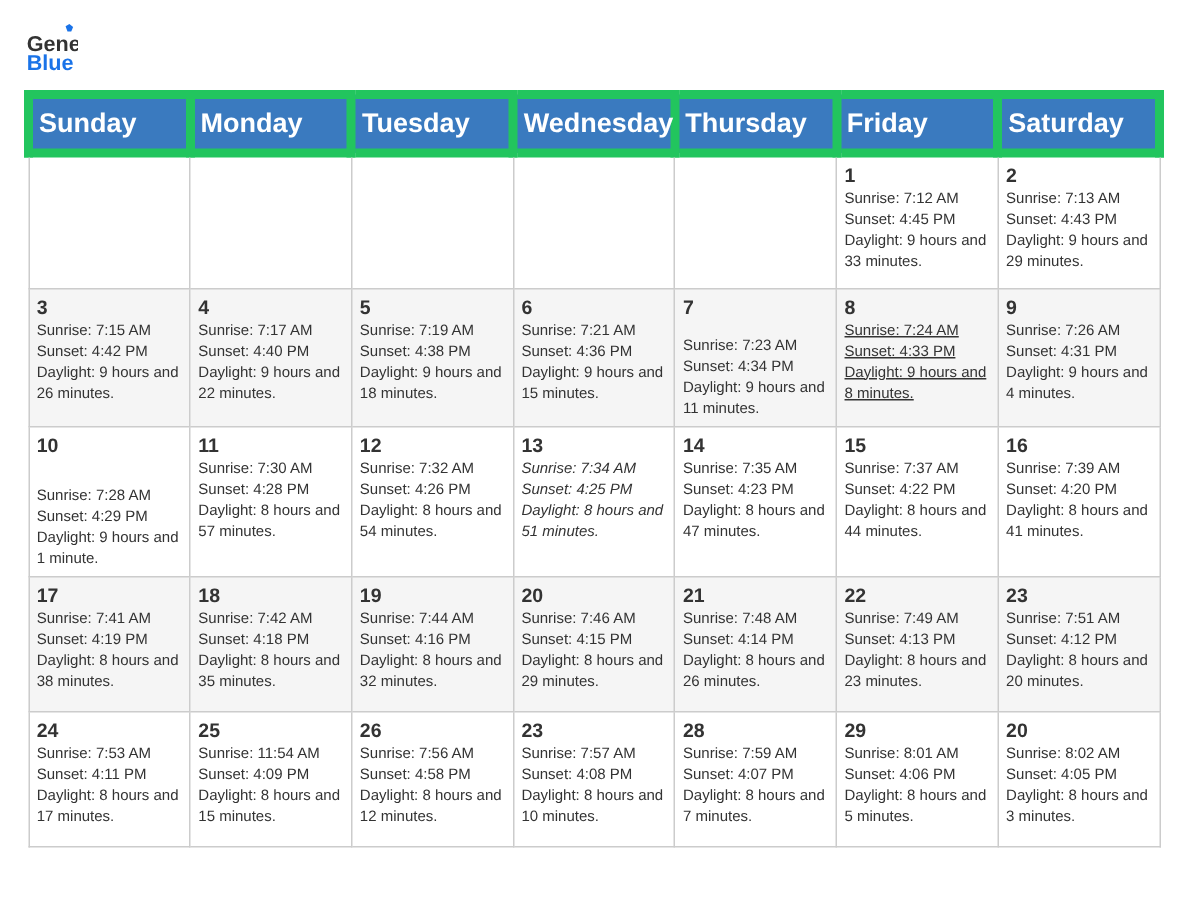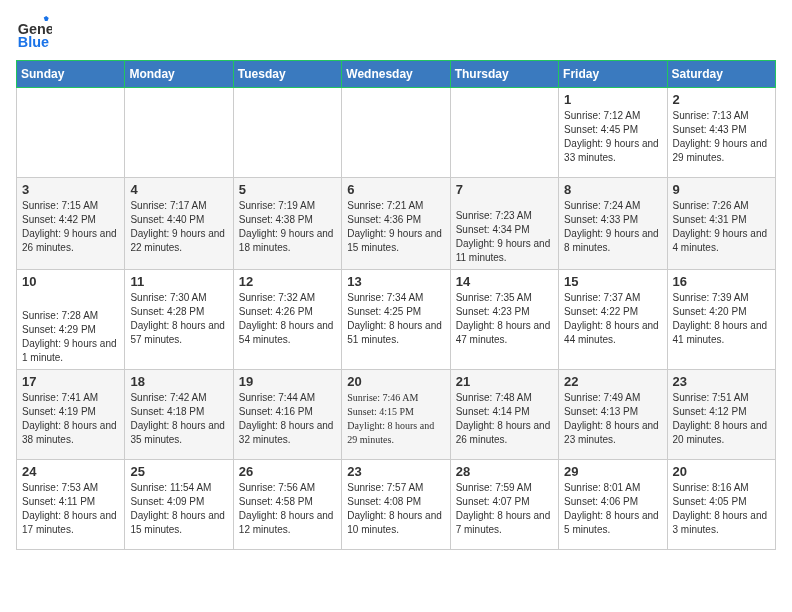--- a/index.html
+++ b/index.html
@@ -38,25 +38,25 @@
       color: #555;
     }
     table {
       width: 100%;
       border-collapse: collapse;
       table-layout: fixed;
     }
     thead th {
       background-color: #3a7abf;
       color: #fff;
-      font-size: 12px;
+      font-size: 18px;
       font-weight: bold;
       padding: 6px 4px;
       text-align: left;
-      border: 1px solid #22c55e;
+      border: 6px solid #22c55e;
     }
     tbody td {
       border: 1px solid #ccc;
       vertical-align: top;
       padding: 4px 5px;
       font-size: 10px;
       color: #333;
       height: 90px;
       background: #fff;
     }
@@ -158,21 +158,21 @@
 Daylight: 9 hours and 15 minutes.</div>
         </td>
         <td>
           <span class="day-num">7</span>
           <div class="day-info" style="white-space: pre-line; margin-top: 12px;">Sunrise: 7:23 AM
 Sunset: 4:34 PM
 Daylight: 9 hours and 11 minutes.</div>
         </td>
         <td>
           <span class="day-num">8</span>
-          <div class="day-info" style="white-space: pre-line;">Sunrise: 7:24 AM
+          <div class="day-info" style="white-space: pre-line; text-decoration: underline;">Sunrise: 7:24 AM
 Sunset: 4:33 PM
 Daylight: 9 hours and 8 minutes.</div>
         </td>
         <td>
           <span class="day-num">9</span>
           <div class="day-info" style="white-space: pre-line;">Sunrise: 7:26 AM
 Sunset: 4:31 PM
 Daylight: 9 hours and 4 minutes.</div>
         </td>
       </tr>
@@ -190,21 +190,21 @@
 Daylight: 8 hours and 57 minutes.</div>
         </td>
         <td>
           <span class="day-num">12</span>
           <div class="day-info" style="white-space: pre-line;">Sunrise: 7:32 AM
 Sunset: 4:26 PM
 Daylight: 8 hours and 54 minutes.</div>
         </td>
         <td>
           <span class="day-num">13</span>
-          <div class="day-info" style="white-space: pre-line;">Sunrise: 7:34 AM
+          <div class="day-info" style="white-space: pre-line; font-style: italic;">Sunrise: 7:34 AM
 Sunset: 4:25 PM
 Daylight: 8 hours and 51 minutes.</div>
         </td>
         <td>
           <span class="day-num">14</span>
           <div class="day-info" style="white-space: pre-line;">Sunrise: 7:35 AM
 Sunset: 4:23 PM
 Daylight: 8 hours and 47 minutes.</div>
         </td>
         <td>
@@ -234,21 +234,21 @@
 Daylight: 8 hours and 35 minutes.</div>
         </td>
         <td>
           <span class="day-num">19</span>
           <div class="day-info" style="white-space: pre-line;">Sunrise: 7:44 AM
 Sunset: 4:16 PM
 Daylight: 8 hours and 32 minutes.</div>
         </td>
         <td>
           <span class="day-num">20</span>
-          <div class="day-info" style="white-space: pre-line; font-family: Liberation Serif, serif;">Sunrise: 7:46 AM
+          <div class="day-info" style="white-space: pre-line;">Sunrise: 7:46 AM
 Sunset: 4:15 PM
 Daylight: 8 hours and 29 minutes.</div>
         </td>
         <td>
           <span class="day-num">21</span>
           <div class="day-info" style="white-space: pre-line;">Sunrise: 7:48 AM
 Sunset: 4:14 PM
 Daylight: 8 hours and 26 minutes.</div>
         </td>
         <td>
@@ -296,19 +296,19 @@
 Daylight: 8 hours and 7 minutes.</div>
         </td>
         <td>
           <span class="day-num">29</span>
           <div class="day-info" style="white-space: pre-line;">Sunrise: 8:01 AM
 Sunset: 4:06 PM
 Daylight: 8 hours and 5 minutes.</div>
         </td>
         <td>
           <span class="day-num">20</span>
-          <div class="day-info" style="white-space: pre-line;">Sunrise: 8:16 AM
+          <div class="day-info" style="white-space: pre-line;">Sunrise: 8:02 AM
 Sunset: 4:05 PM
 Daylight: 8 hours and 3 minutes.</div>
         </td>
       </tr>
     </tbody>
 </table>
 
 </body></html>

